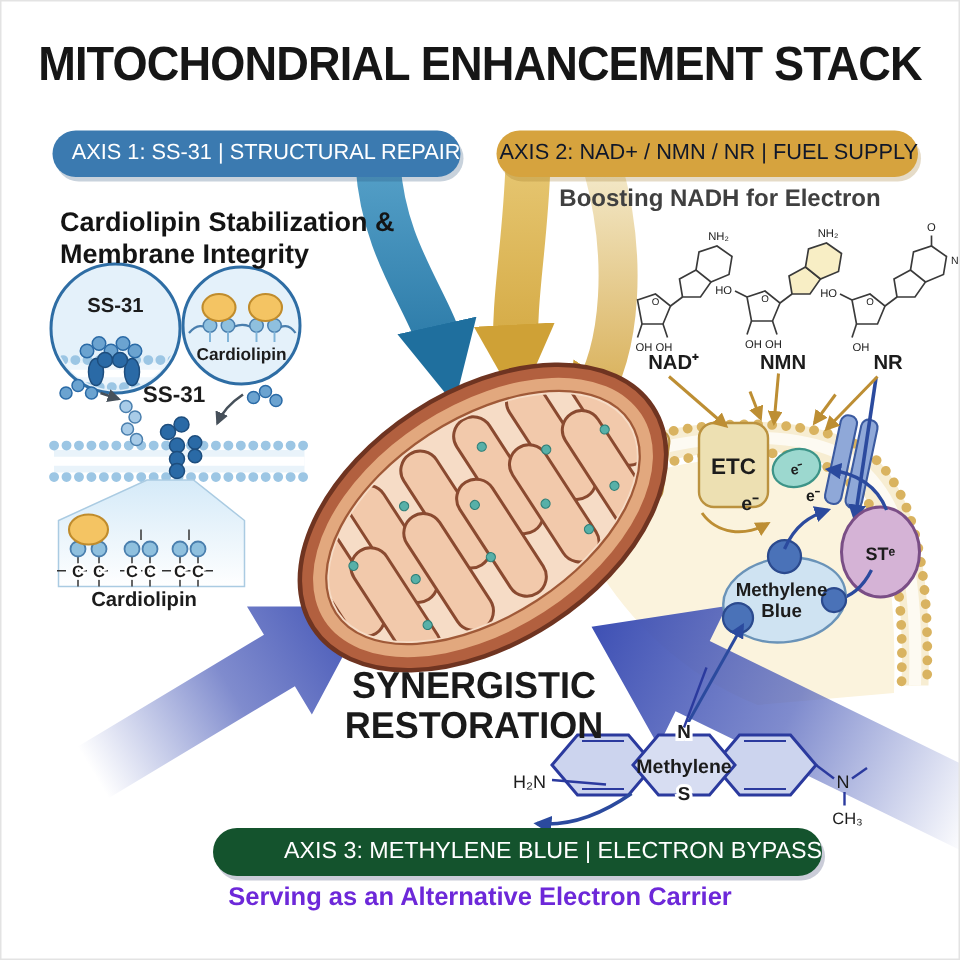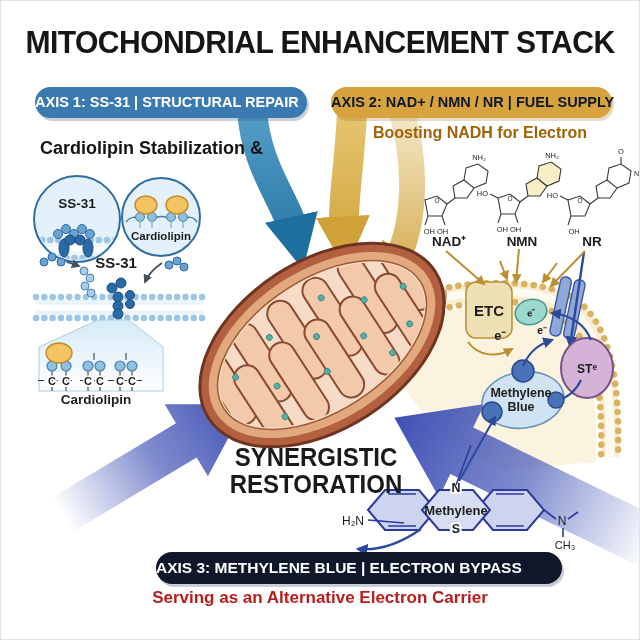--- a/index.html
+++ b/index.html
@@ -2,40 +2,40 @@
 <html><head>
 <meta charset="utf-8">
 <style>
   html,body{margin:0;padding:0;background:#fff;}
   body{width:640px;height:640px;position:relative;overflow:hidden;
        font-family:"Liberation Sans",sans-serif;}
   .frame{position:absolute;inset:0;border:1px solid #e3e3e3;pointer-events:none;}
   .title{position:absolute;top:24px;left:0;width:640px;text-align:center;
          font-size:32px;font-weight:800;color:#161616;letter-spacing:-0.6px;
          transform:scaleX(.94);white-space:nowrap;}
-  .pill{position:absolute;border-radius:17px;font-weight:700;text-align:left;
+  .pill{position:absolute;border-radius:17px;font-weight:400;text-align:right;
         white-space:nowrap;}
   .pill1{left:35px;top:87px;width:272px;height:31px;line-height:31px;
          background:#3b7ab0;color:#fff;font-size:14.5px;
          box-shadow:2px 3px 0 rgba(35,75,115,.25);}
   .pill2{left:331px;top:87px;width:281px;height:31px;line-height:31px;
          background:#d6a33e;color:#0f172a;font-size:14.5px;
          box-shadow:2px 3px 0 rgba(150,110,30,.25);}
-  .pill3{left:156px;top:552px;width:406px;height:32px;line-height:32px;
-         background:#0f172a;color:#fff;font-size:15.5px;
+  .pill3{left:142px;top:552px;width:406px;height:32px;line-height:32px;
+         background:#14532d;color:#fff;font-size:15.5px;
          box-shadow:2px 3px 0 rgba(45,50,100,.25);}
   .h-left{position:absolute;left:40px;top:126px;font-size:18px;font-weight:700;
           color:#141414;line-height:21px;margin-top:12px;}
   .h-right{position:absolute;left:337px;top:123px;width:286px;text-align:center;
-           font-size:16px;font-weight:700;color:#a16207;line-height:19px;}
+           font-size:16px;font-weight:700;color:#404040;line-height:19px;}
   .synergy{position:absolute;left:206px;top:444px;width:220px;text-align:center;
            font-size:25px;font-weight:800;color:#1a1a1a;line-height:27px;
            transform:scaleX(.96);}
   .caption{position:absolute;top:588px;left:0;width:640px;text-align:center;
-           font-size:17px;font-weight:700;color:#b91c1c;}
+           font-size:17px;font-weight:700;color:#6d28d9;}
   svg{position:absolute;left:0;top:0;font-family:"Liberation Sans",sans-serif;}
   svg text{fill:#1c1c1c;}
 </style>
 </head>
 <body>
 
 <svg width="640" height="640" viewBox="0 0 640 640">
   <defs>
     <linearGradient id="lgBig" x1="0" y1="0" x2="215" y2="0" gradientUnits="userSpaceOnUse">
       <stop offset="0" stop-color="#5a6cc0" stop-opacity="0"></stop>
@@ -380,20 +380,21 @@
 </svg>
 
 <div class="frame"></div>
 <div class="title">MITOCHONDRIAL ENHANCEMENT STACK</div>
 
 <div class="pill pill1">AXIS 1: SS-31 | STRUCTURAL REPAIR</div>
 <div class="pill pill2">AXIS 2: NAD+ / NMN / NR | FUEL SUPPLY</div>
 
 <div class="h-left">
   <div>Cardiolipin Stabilization &amp;</div>
+  <div>Membrane Integrity</div>
 </div>
 <div class="h-right">
   <div>Boosting NADH for Electron</div>
 </div>
 
 <div class="synergy">
   <div>SYNERGISTIC</div>
   <div>RESTORATION</div>
 </div>
 

